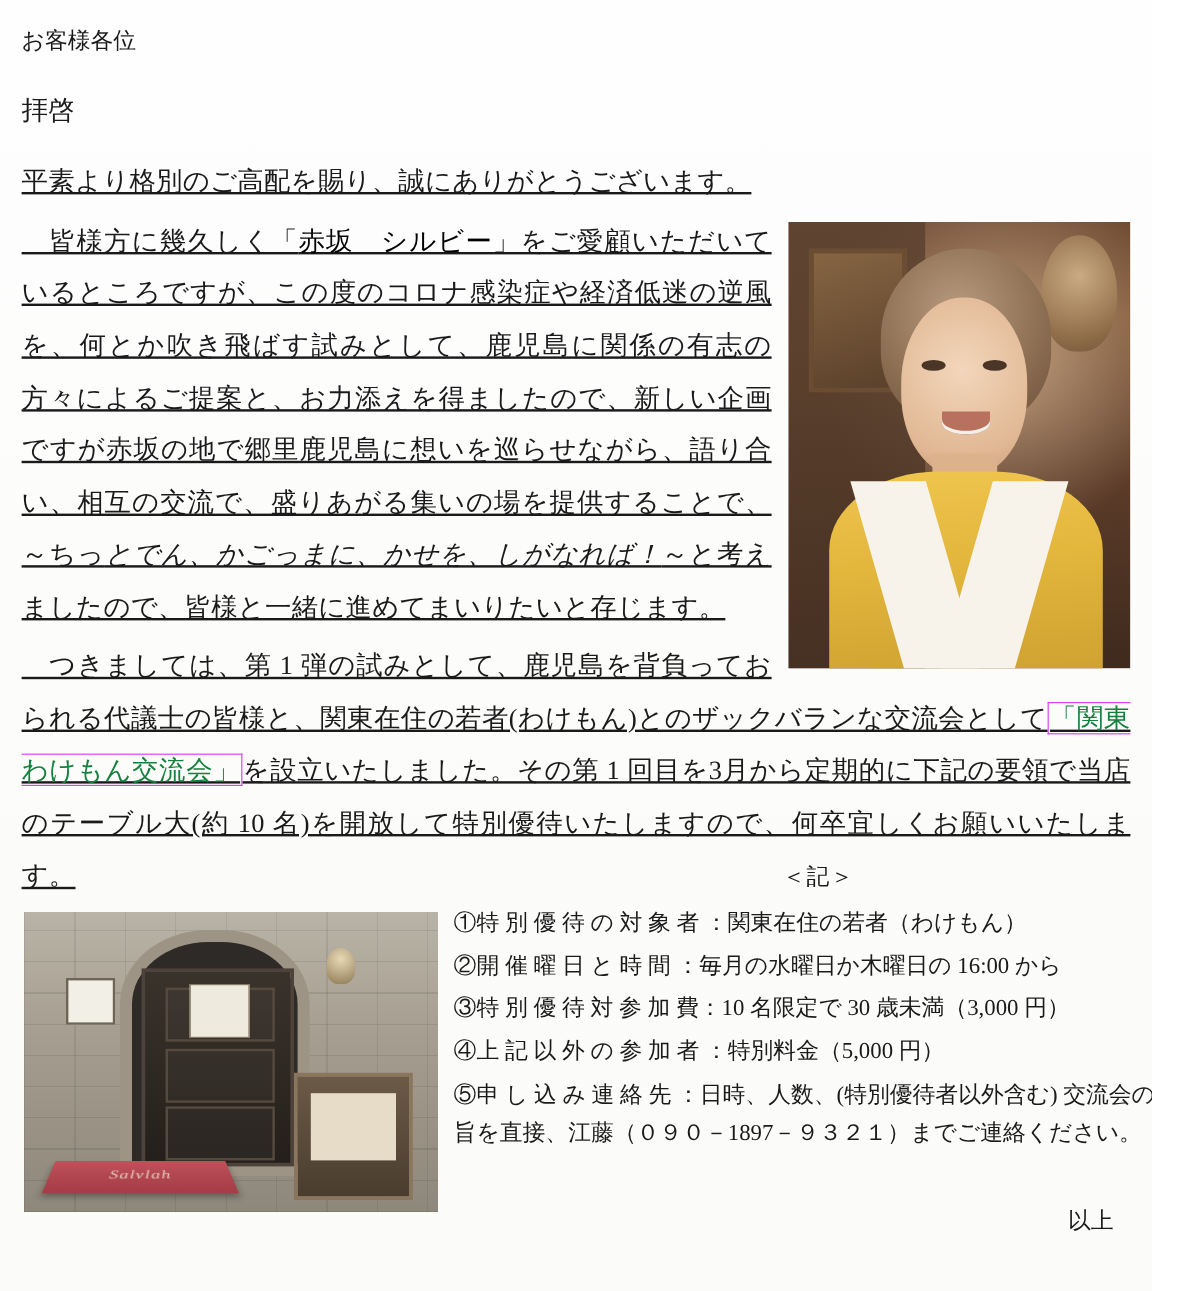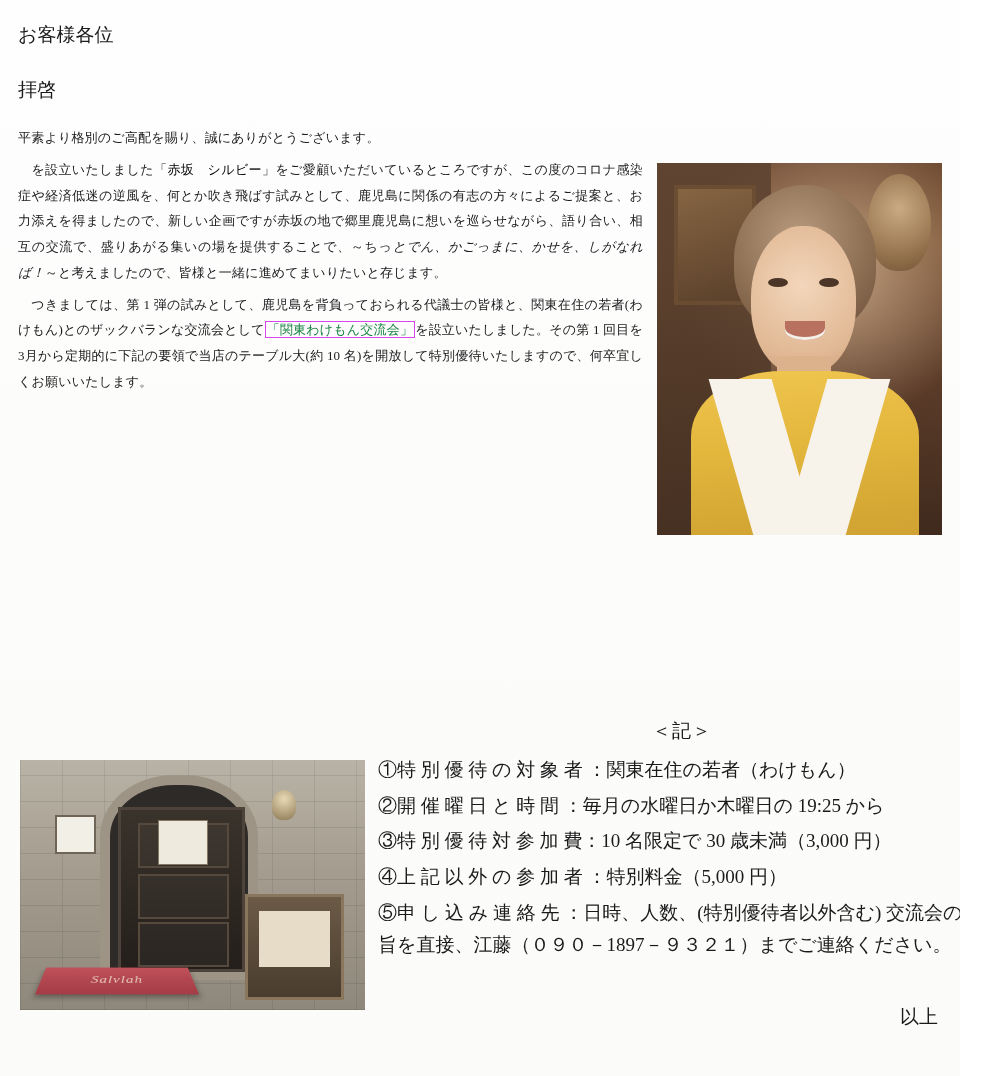--- a/index.html
+++ b/index.html
@@ -28,30 +28,31 @@
   .content {
     position: relative;
     padding: 22px 18px 0 14px;
   }
   .salutation {
     font-size: 19px;
     line-height: 1.4;
     margin: 0 0 28px 4px;
   }
   .haikei {
-    font-size: 19px;
+    font-size: 22px;
     line-height: 1.4;
     margin: 0 0 22px 4px;
   }
   .para {
-    font-size: 13px;
+    font-size: 22px;
     line-height: 1.98;
     margin: 0 0 6px 4px;
     text-align: justify;
     letter-spacing: 0.2px;
+    text-decoration: underline;
   }
   .wrap-right {
     float: right;
     width: 285px;
     height: 372px;
     margin: 6px 0 6px 14px;
     shape-outside: margin-box;
   }
   .photo {
     position: relative;
@@ -292,21 +293,21 @@
     font-size: 19px;
     line-height: 1.72;
     margin: 0 0 3px 0;
     white-space: nowrap;
   }
   .notice-item.wrapline {
     white-space: normal;
   }
   .closing {
     position: absolute;
-    right: 22px;
+    right: 32px;
     top: 1004px;
     font-size: 19px;
   }
   .hl-box {
     border: 1px solid #d946ef;
     padding: 0 1px;
     color: #15803d;
   }
   .hl-red {
     color: #000000;
@@ -340,21 +341,21 @@
         <div class="eye l"></div>
         <div class="eye r"></div>
         <div class="smile"></div>
         <div class="neck"></div>
         <div class="kimono"></div>
         <div class="collar-l"></div>
         <div class="collar-r"></div>
       </div>
     </div>
 
-    <p class="para"><span>　を設立いたしました「</span><span class="hl-red">赤坂　シルビー</span><span>」をご愛顧いただいているところですが、この度のコロナ感染症や経済低迷の逆風を、何とか吹き飛ばす試みとして、鹿児島に関係の有志の方々によるご提案と、お力添えを得ましたので、新しい企画ですが赤坂の地で郷里鹿児島に想いを巡らせながら、語り合い、相互の交流で、盛りあがる集いの場を提供することで、～ちっ</span><span class="ital">とでん、かごっまに、かせを、しがなれば！</span><span>～と考えましたので、皆様と一緒に進めてまいりたいと存じます。</span></p>
+    <p class="para"><span>　皆様方に幾久しく「</span><span class="hl-red">赤坂　シルビー</span><span>」をご愛顧いただいているところですが、この度のコロナ感染症や経済低迷の逆風を、何とか吹き飛ばす試みとして、鹿児島に関係の有志の方々によるご提案と、お力添えを得ましたので、新しい企画ですが赤坂の地で郷里鹿児島に想いを巡らせながら、語り合い、相互の交流で、盛りあがる集いの場を提供することで、～ちっ</span><span class="ital">とでん、かごっまに、かせを、しがなれば！</span><span>～と考えましたので、皆様と一緒に進めてまいりたいと存じます。</span></p>
 
     <p class="para"><span>　つきましては、第 1 弾の試みとして、鹿児島を背負っておられる代議士の皆様と、関東在住の若者(わけもん)とのザックバランな交流会として</span><span class="hl-box">「関東わけもん交流会」</span><span>を設立いたしました。その第 1 回目を3月から定期的に下記の要領で当店のテーブル大(約 10 名)を開放して特別優待いたしますので、何卒宜しくお願いいたします。</span></p>
 
     <div class="clear"></div>
   </div>
 
   <div class="storefront-wrap">
     <div class="storefront">
       <div class="sf-stone"></div>
       <div class="sf-lamp"></div>
@@ -372,20 +373,20 @@
       </div>
       <div class="sf-mat">
         <div class="sf-mat-text">Salvlah</div>
       </div>
     </div>
   </div>
 
   <div class="notice">
     <p class="notice-head">＜記＞</p>
     <p class="notice-item">①特 別 優 待 の 対 象 者 ：関東在住の若者（わけもん）</p>
-    <p class="notice-item">②開 催 曜 日 と 時 間 ：毎月の水曜日か木曜日の 19:25 から</p>
+    <p class="notice-item">②開 催 曜 日 と 時 間 ：毎月の水曜日か木曜日の 16:00 から</p>
     <p class="notice-item">③特 別 優 待 対 参 加 費：10 名限定で 30 歳未満（3,000 円）</p>
     <p class="notice-item">④上 記 以 外 の 参 加 者 ：特別料金（5,000 円）</p>
     <p class="notice-item wrapline">⑤申 し 込 み 連 絡 先 ：日時、人数、(特別優待者以外含む) 交流会の趣旨を直接、江藤（０９０－1897－９３２１）までご連絡ください。</p>
   </div>
 
   <div class="closing">以上</div>
 </div>
 
 </body></html>

